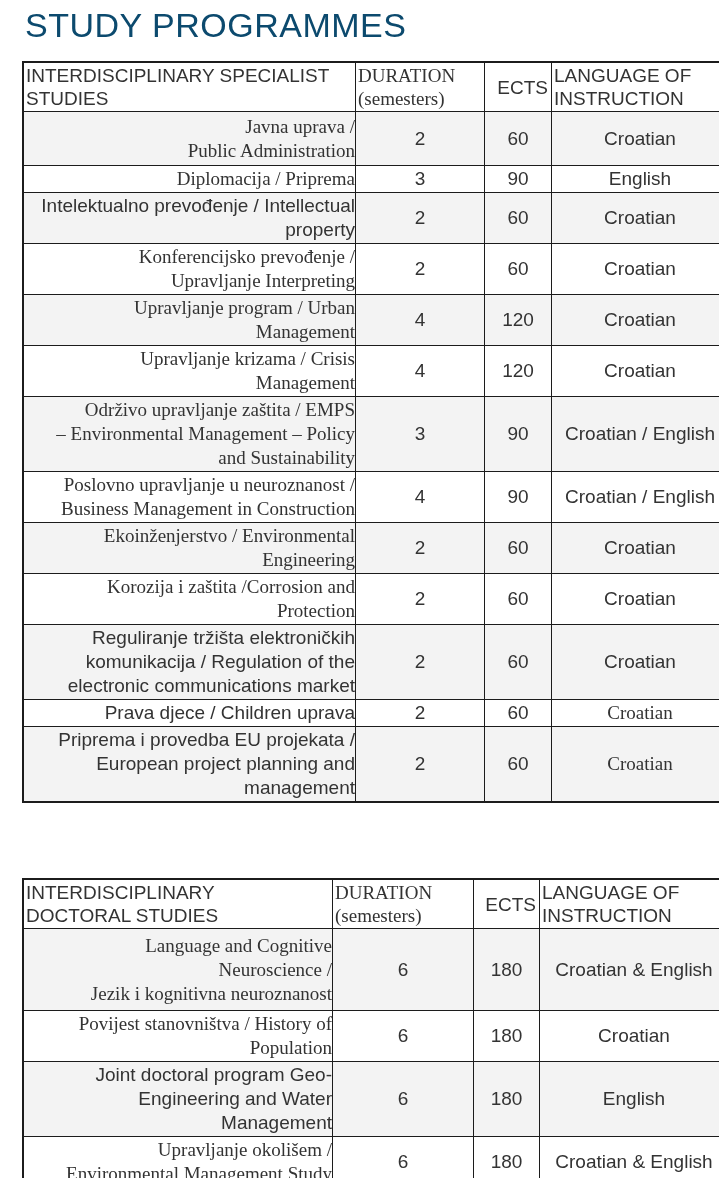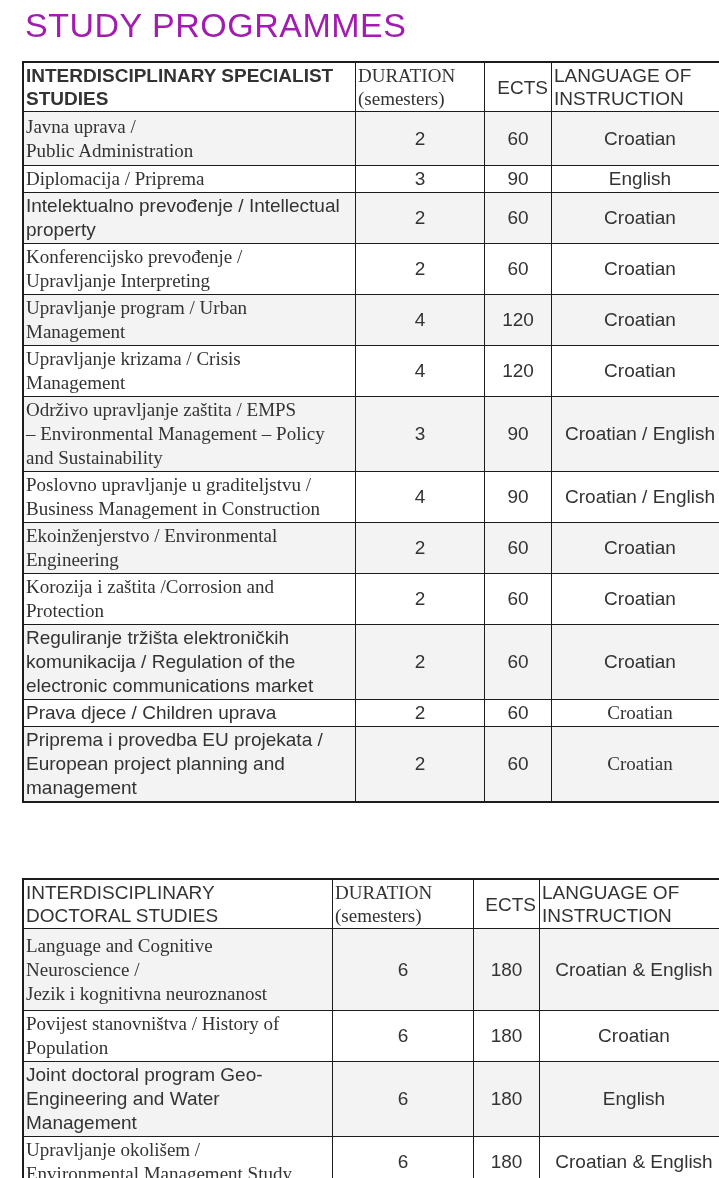--- a/index.html
+++ b/index.html
@@ -12,52 +12,52 @@
     height: 1178px;
     overflow: hidden;
     font-family: "Liberation Sans", sans-serif;
     color: #333333;
   }
   .page-title {
     margin: 6px 0 0 25px;
     font-size: 34px;
     font-weight: 400;
     letter-spacing: 0.5px;
-    color: #a21caf;
+    color: #0c4a6e;
     font-family: "Liberation Sans", sans-serif;
   }
   table.prog-table {
     border-collapse: collapse;
     table-layout: fixed;
     margin-left: 22px;
     width: 681px;
     border: 2px solid #1c1c1c;
     font-size: 19px;
   }
   #table1 { margin-top: 16px; }
   #table2 { margin-top: 75px; }
   .prog-table th, .prog-table td {
     border: 1px solid #1c1c1c;
     vertical-align: middle;
     font-weight: 400;
     overflow: hidden;
   }
   
-  #table1 .c-name { width: 326px; font-weight: bold; }
+  #table1 .c-name { width: 326px; }
   #table1 .c-dur  { width: 123px; }
   #table1 .c-ects { width: 61px;  }
   #table1 .c-lang { width: 171px; }
   
   #table2 .c-name { width: 303px; }
   #table2 .c-dur  { width: 135px; }
   #table2 .c-ects { width: 60px;  }
   #table2 .c-lang { width: 183px; }
 
   .cell-name {
-    text-align: left;
+    text-align: right;
     padding: 1px 0 1px 2px;
     line-height: 24px;
     white-space: pre-line;
   }
   .cell-num {
     text-align: center;
     padding: 1px 2px;
   }
   .cell-lang {
     text-align: center;
@@ -136,21 +136,21 @@
   </tr>
   <tr class="gray" style="height:74px">
     <td class="cell-name serif">Održivo upravljanje zaštita / EMPS
 – Environmental Management – Policy
 and Sustainability</td>
     <td class="cell-num sans">3</td>
     <td class="cell-num sans">90</td>
     <td class="cell-lang sans">Croatian / English</td>
   </tr>
   <tr class="white" style="height:51px">
-    <td class="cell-name serif">Poslovno upravljanje u graditeljstvu /
+    <td class="cell-name serif">Poslovno upravljanje u neuroznanost /
 Business Management in Construction</td>
     <td class="cell-num sans">4</td>
     <td class="cell-num sans">90</td>
     <td class="cell-lang sans">Croatian / English</td>
   </tr>
   <tr class="gray" style="height:50px">
     <td class="cell-name serif">Ekoinženjerstvo / Environmental
 Engineering</td>
     <td class="cell-num sans">2</td>
     <td class="cell-num sans">60</td>

